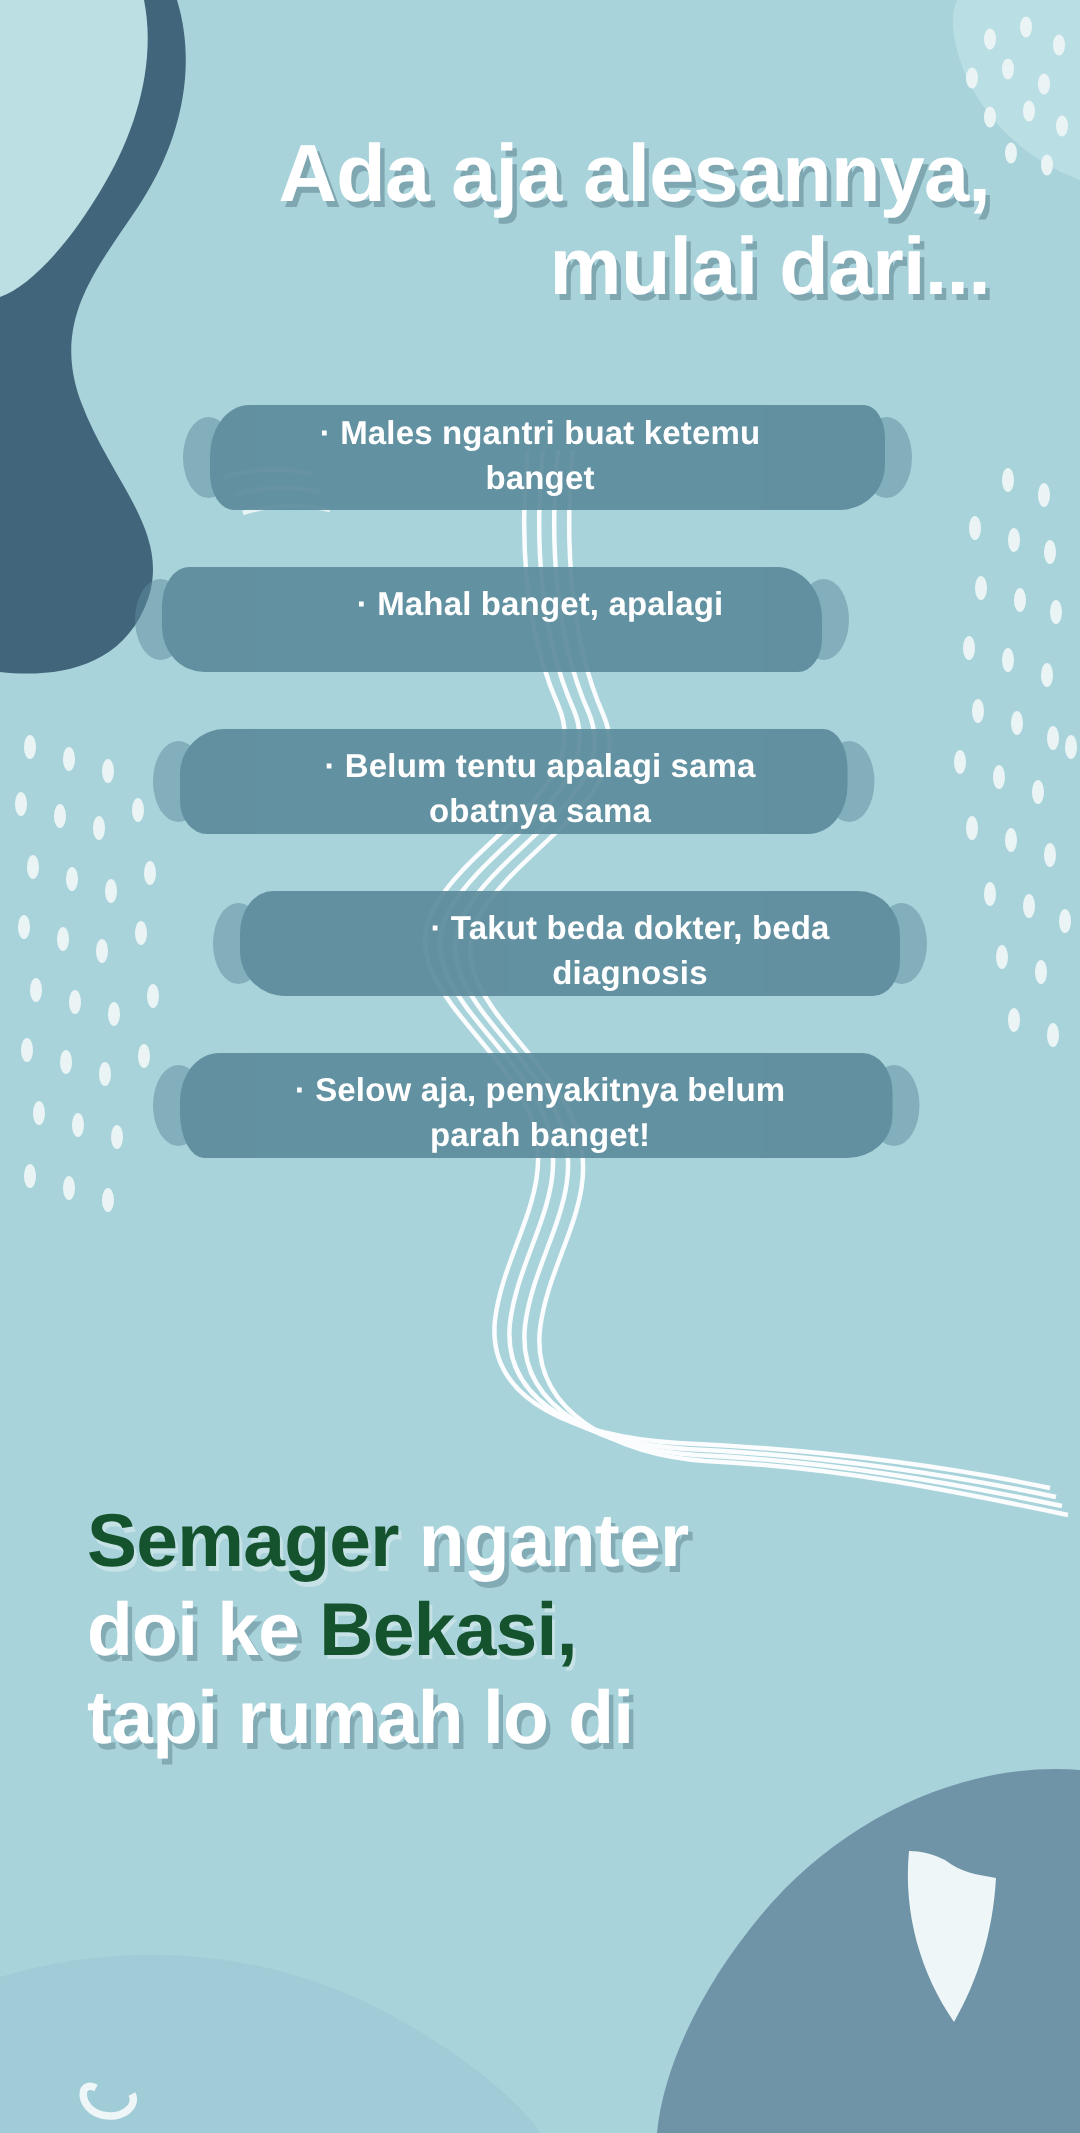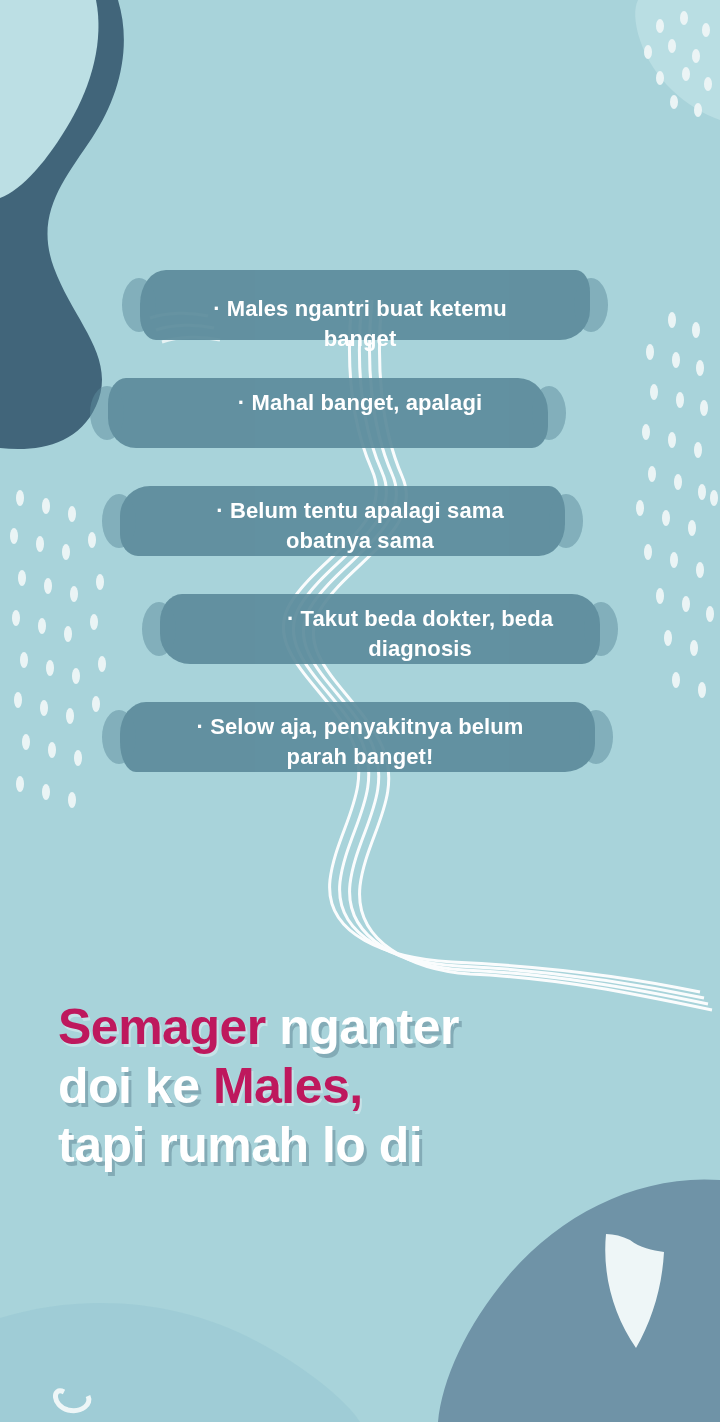--- a/index.html
+++ b/index.html
@@ -102,21 +102,21 @@
     top: 998px;
     width: 620px;
     font-size: 50px;
     line-height: 1.18;
     font-weight: bold;
     letter-spacing: -0.5px;
     color: #ffffff;
     text-shadow: 3px 4px 0 rgba(93,131,145,0.5);
   }
   .bottom .hl {
-    color: #be185d;
+    color: #14532d;
     text-shadow: 2px 3px 0 rgba(255,255,255,0.35);
   }
   .bottom span.row { display: block; }
 </style>
 </head>
 <body>
 
 <div id="poster">
 
   <svg class="layer" viewBox="0 0 720 1422" width="720" height="1422" preserveAspectRatio="none">
@@ -235,26 +235,30 @@
                C354,942 412,970 470,974 C558,978 636,994 712,1010"></path>
     </g>
 
     <g stroke="#eef6f7" stroke-width="3" fill="none" opacity="0.9">
       <path d="M150,318 C168,312 190,312 208,316"></path>
       <path d="M156,330 C174,324 196,324 214,328"></path>
       <path d="M162,342 C180,336 202,336 220,340"></path>
     </g>
   </svg>
 
+  <div class="headline">
+    <span class="l1">Ada aja alesannya,</span>
+    <span class="l2">mulai dari...</span>
+  </div>
 
   <div class="list">
 
     <div class="item">
       <div class="brush b1"></div>
-      <div class="item-text" style="top:32px;">
+      <div class="item-text" style="top:12px;">
         <div>· Males ngantri buat ketemu</div>
         <div>banget</div>
       </div>
     </div>
 
     <div class="item">
       <div class="brush b2"></div>
       <div class="item-text" style="top:18px; padding-right:84px;">
         <div>· Mahal banget, apalagi</div>
       </div>
@@ -284,18 +288,18 @@
       </div>
     </div>
 
   </div>
 
   <div class="bottom">
     <span class="row">
       <span class="hl">Semager </span><span>nganter</span>
     </span>
     <span class="row">
-      <span>doi ke </span><span class="hl">Males,</span>
+      <span>doi ke </span><span class="hl">Bekasi,</span>
     </span>
     <span class="row">tapi rumah lo di</span>
   </div>
 
 </div>
 
 </body></html>

